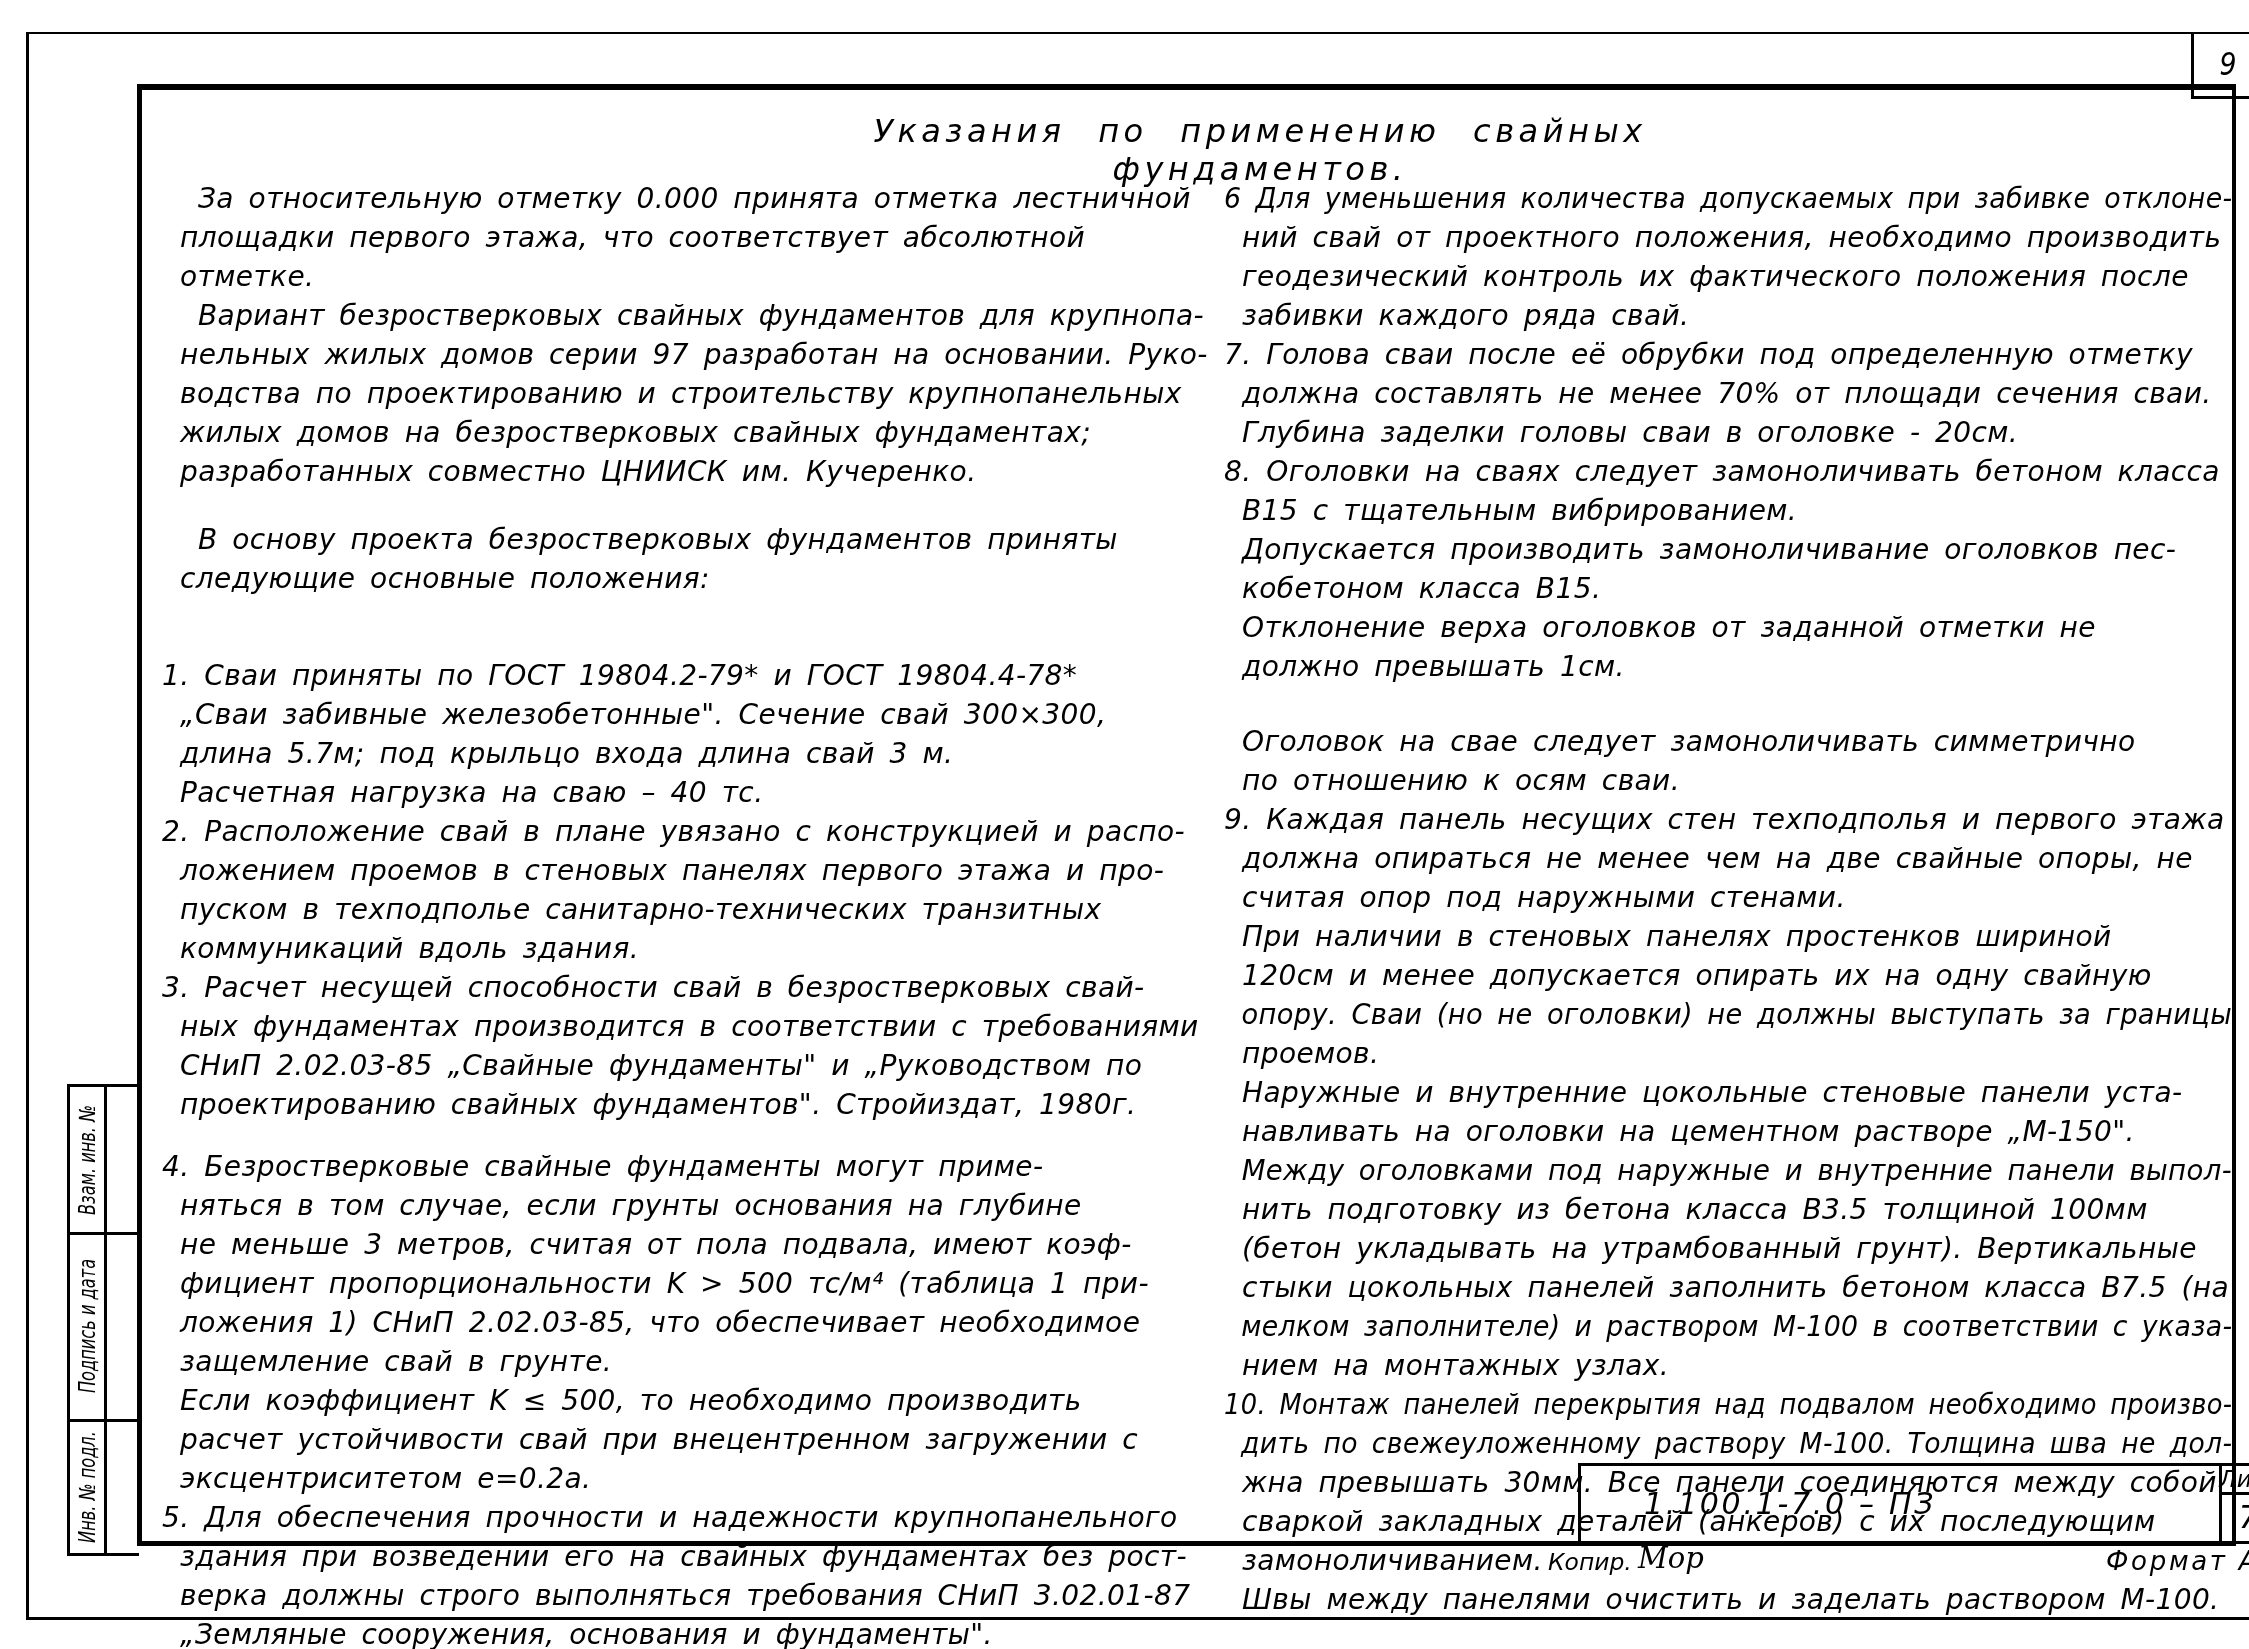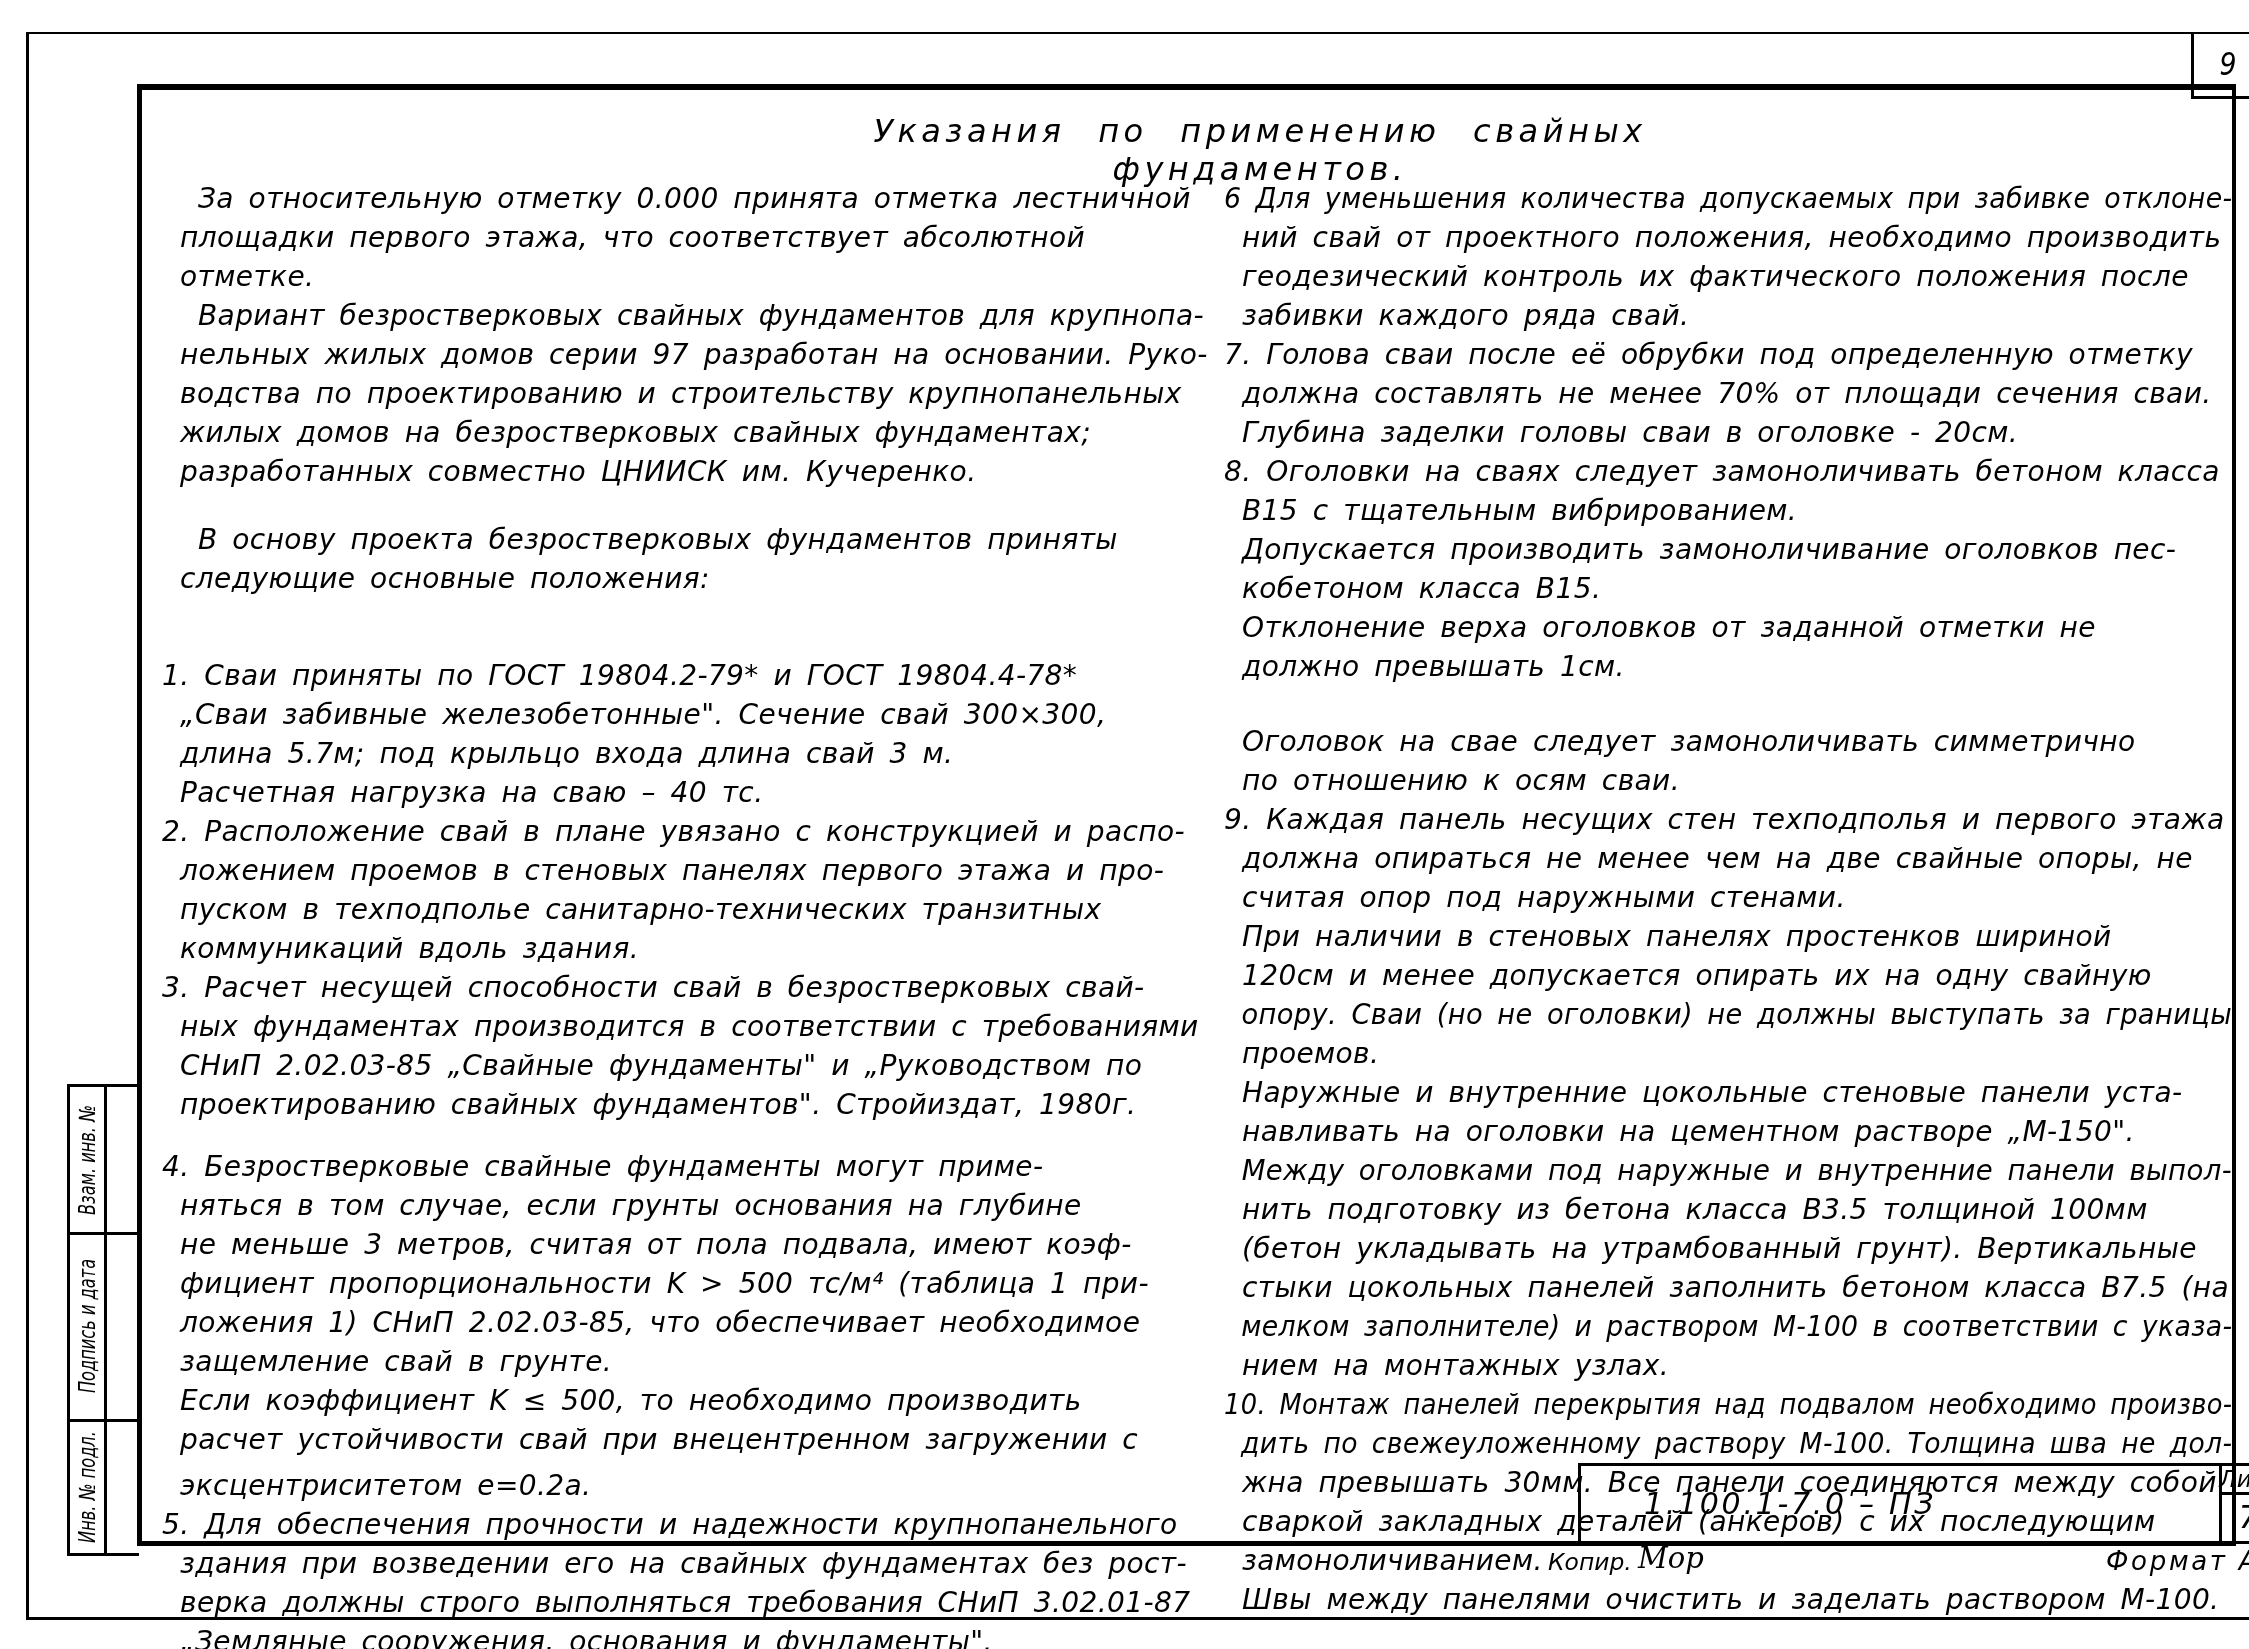--- a/index.html
+++ b/index.html
@@ -102,21 +102,21 @@
     </div>
     <div>
       <p style="display: block; margin-top: 23px;"><span>4. </span>Безростверковые свайные фундаменты могут приме-</p>
       <p style="padding-left: 18px; display: block;">няться в том случае, если грунты основания на глубине</p>
       <p style="padding-left: 18px; display: block;">не меньше 3 метров, считая от пола подвала, имеют коэф-</p>
       <p style="padding-left: 18px; display: block;">фициент пропорциональности K &gt; 500 тс/м⁴ (таблица 1 при-</p>
       <p style="padding-left: 18px; display: block;">ложения 1) СНиП 2.02.03-85, что обеспечивает необходимое</p>
       <p style="padding-left: 18px; display: block;">защемление свай в грунте.</p>
       <p style="padding-left: 18px; display: block;">   Если коэффициент K ≤ 500, то необходимо производить</p>
       <p style="padding-left: 18px; display: block;">расчет устойчивости свай при внецентренном загружении с</p>
-      <p style="padding-left: 18px; display: block; margin-top: 7px;">эксцентриситетом e=0.2a.</p>
+      <p style="padding-left: 18px; display: block;">эксцентриситетом e=0.2a.</p>
     </div>
     <div>
       <p style="display: block;"><span>5. </span>Для обеспечения прочности и надежности крупнопанельного</p>
       <p style="padding-left: 18px; display: block;">здания при возведении его на свайных фундаментах без рост-</p>
       <p style="padding-left: 18px; display: block;">верка должны строго выполняться требования СНиП 3.02.01-87</p>
       <p style="padding-left: 18px; display: block;"> „Земляные сооружения, основания и фундаменты".</p>
       <p style="padding-left: 18px; display: block;">Сваи с поперечными трещинами должны быть усилены.</p>
     </div>
   </div>
 <div class="abs col col-right" id="col-right">

